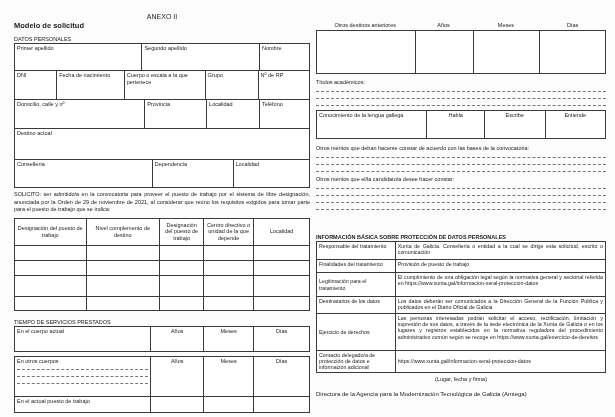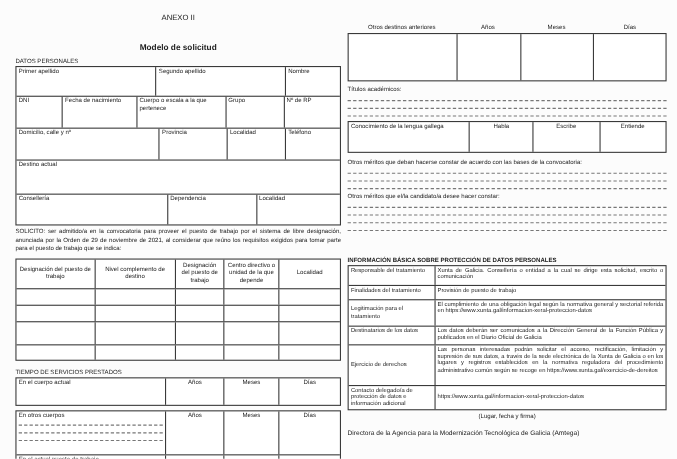--- a/index.html
+++ b/index.html
@@ -6,21 +6,21 @@
   body{
     width:615px;height:417px;position:relative;overflow:hidden;
     background:#fcfcfc;color:#222;
     font-family:"Liberation Sans","DejaVu Sans",sans-serif;
     -webkit-font-smoothing:antialiased;
   }
   .col{position:absolute;top:0;}
   #left-col{left:14px;width:296px;}
   #right-col{left:316px;width:290px;}
   .title1{font-size:7px;text-align:center;margin-top:13px;}
-  .title2{font-size:7.5px;font-weight:bold;text-align:center;margin-top:18px;}
+  .title2{font-size:7.5px;font-weight:bold;margin-top:1px;}
   .seclbl{font-size:5.5px;margin-top:6px;}
   .tbl{border:1px solid #3a3a3a;background:#fff;}
   .row{display:flex;align-items:stretch;}
   .row + .row{border-top:1px solid #3a3a3a;}
   .cell{padding:1px 2px;box-sizing:border-box;font-size:5.5px;line-height:6.5px;overflow:hidden;}
   .cell + .cell{border-left:1px solid #3a3a3a;}
   .c{text-align:center;}
   .para{font-size:5.5px;line-height:7.5px;text-align:justify;margin-top:3px;}
   .dline{border-bottom:1px dashed #777;height:0;margin-top:6px;}
   .hdrrow{display:flex;font-size:5.5px;}

